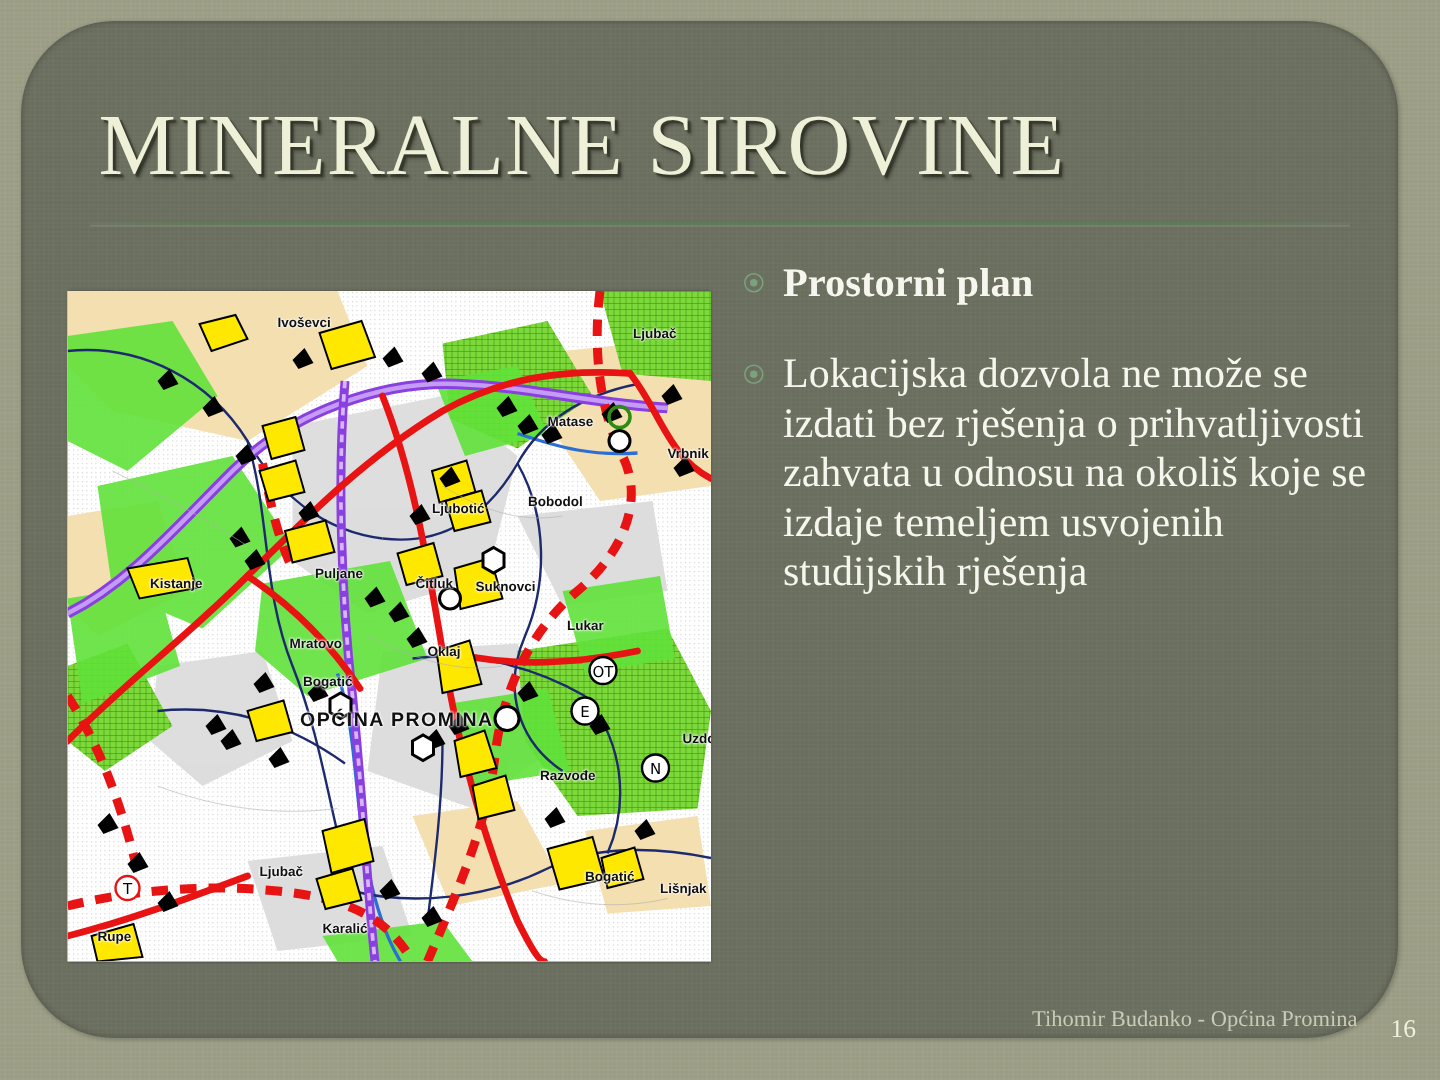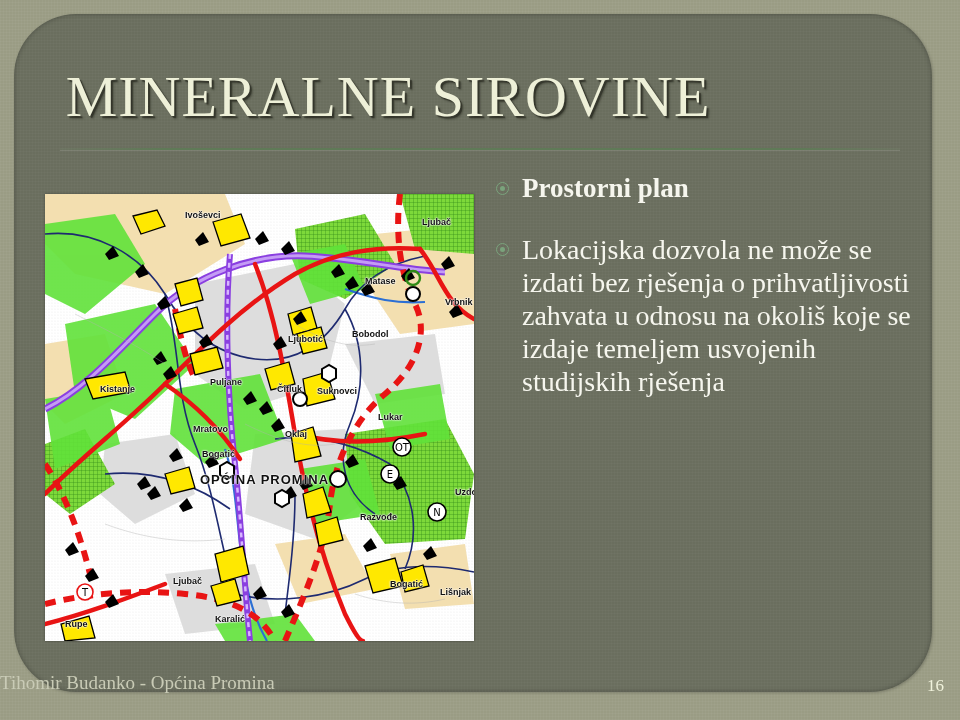--- a/index.html
+++ b/index.html
@@ -68,23 +68,23 @@
   .ring i{display:block;width:5px;height:5px;border-radius:50%;background:#7aa37c;}
   .b-text{
     flex:1 1 auto;color:#f6f6ee;
     font-family:"Liberation Serif", serif;
     font-size:28px;line-height:33px;
   }
   .b-text.bold{font-weight:700;font-size:27px;}
   .spacer{height:26px;}
   
   #footer{
-    position:absolute;left:0;top:672px;width:870px;text-align:left;
-    font-family:"Liberation Serif", serif;
-    font-size:19px;color:#c9cbb6;
+    position:absolute;left:0;top:672px;width:870px;text-align:right;
+    font-family:"Liberation Serif", serif;
+    font-size:15px;color:#c9cbb6;padding-left:35px;
   }
   #pagenum{
     position:absolute;right:16px;bottom:24px;
     font-family:"Liberation Serif", serif;
     font-size:17px;color:#f0f2dc;
   }
 </style>
 </head>
 <body>
 

